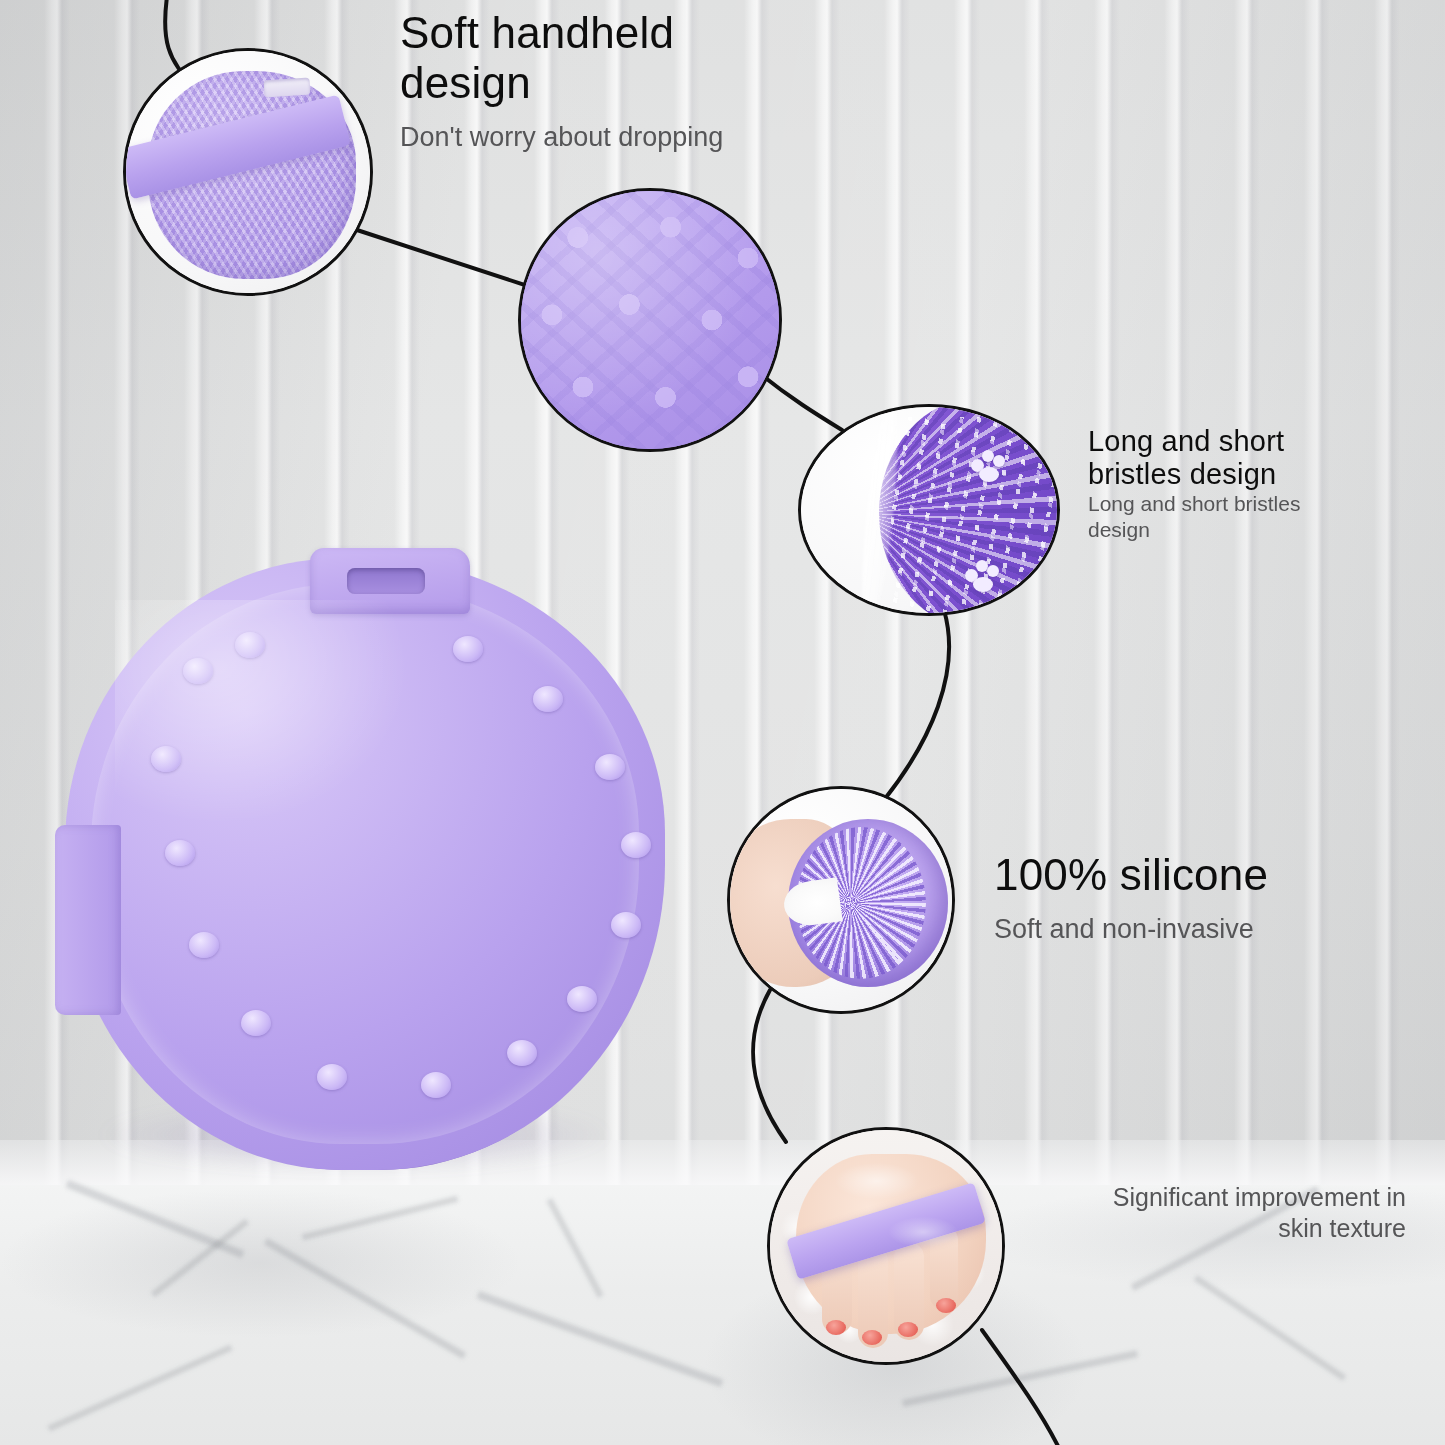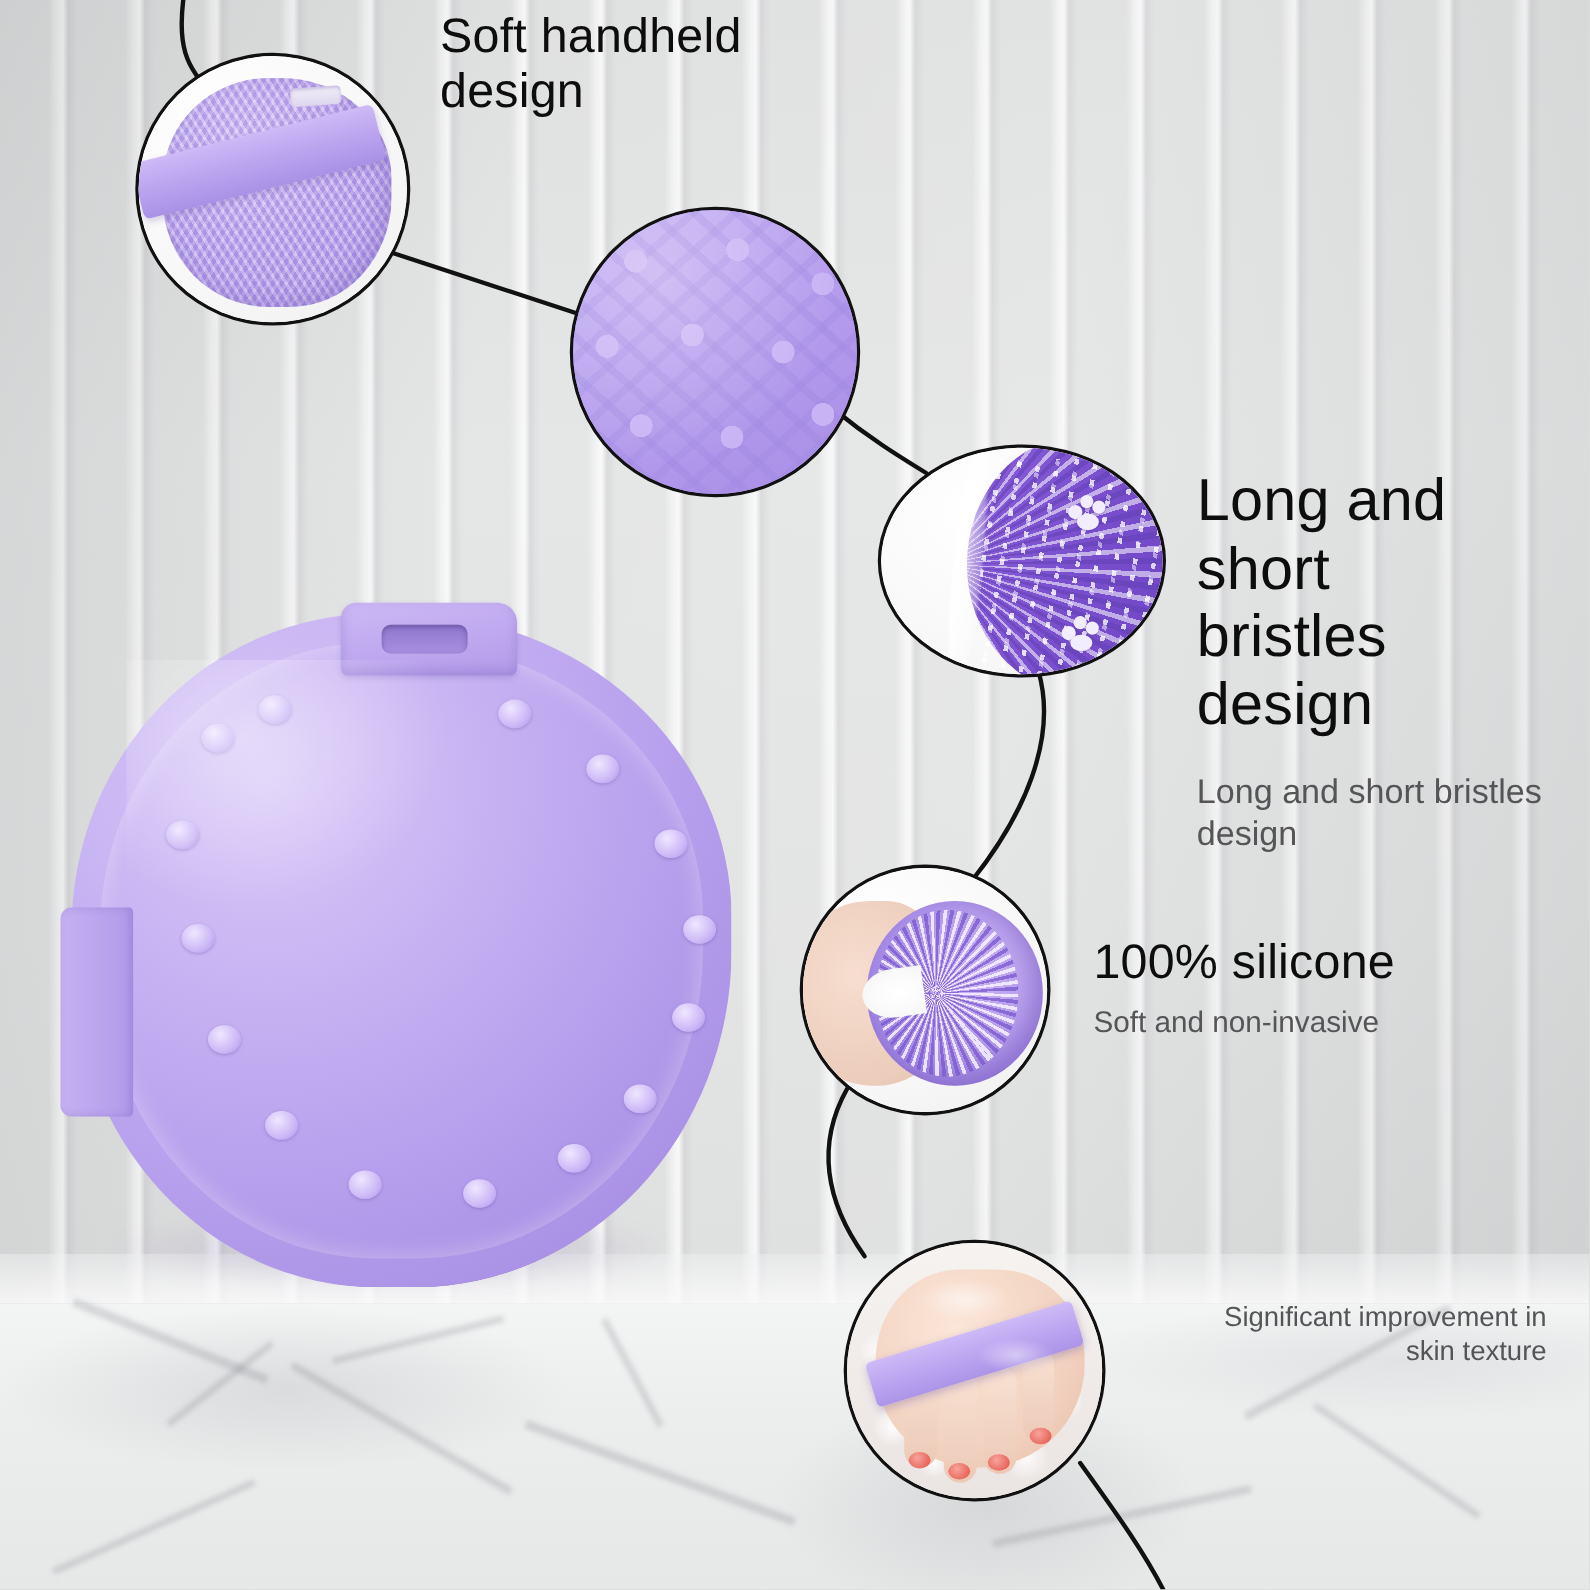--- a/index.html
+++ b/index.html
@@ -309,23 +309,23 @@
   }
   .tb .sub {
     font-size:27px; font-weight:400; color:#555557; line-height:1.22;
     margin-top:13px; white-space:pre-line;
   }
   #t1 { left:400px; top:8px;   width:480px; }
   #t2 { left:797px; top:213px; width:470px; }
   #t3 { left:1088px; top:425px; width:330px; }
   #t4 { left:994px; top:850px; width:380px; }
   #t5 { left:1046px; top:1166px; width:360px; }
-  #t3 .title { font-size:54px; }
+  #t3 .title { font-size:29px; }
   #t5 .title { font-size:43px; }
-  #t3 .sub  { font-size:31px; margin-top:30px; }
+  #t3 .sub  { font-size:21px; margin-top:0; }
   #t5 .sub  { font-size:25px; margin-top:16px;text-align:right; }
 </style>
 </head>
 <body>
 
 <div id="stage">
 
   <div class="wall"></div>
   <div class="wall-shade"></div>
 
@@ -433,20 +433,21 @@
     <div class="nail" style="left:92px;  top:200px;"></div>
     <div class="nail" style="left:128px; top:192px;"></div>
     <div class="nail" style="left:166px; top:168px;"></div>
     <div class="c5strap"></div>
     <div class="foam-overlay"></div>
   </div>
 
   <div class="tb" id="t1">
     <div class="title">Soft handheld
 design</div>
+    <div class="sub">Don't worry about dropping</div>
   </div>
 
   <div class="tb" id="t2">
   </div>
 
   <div class="tb" id="t3">
     <div class="title">Long and short
 bristles design</div>
     <div class="sub">Long and short bristles
 design</div>

